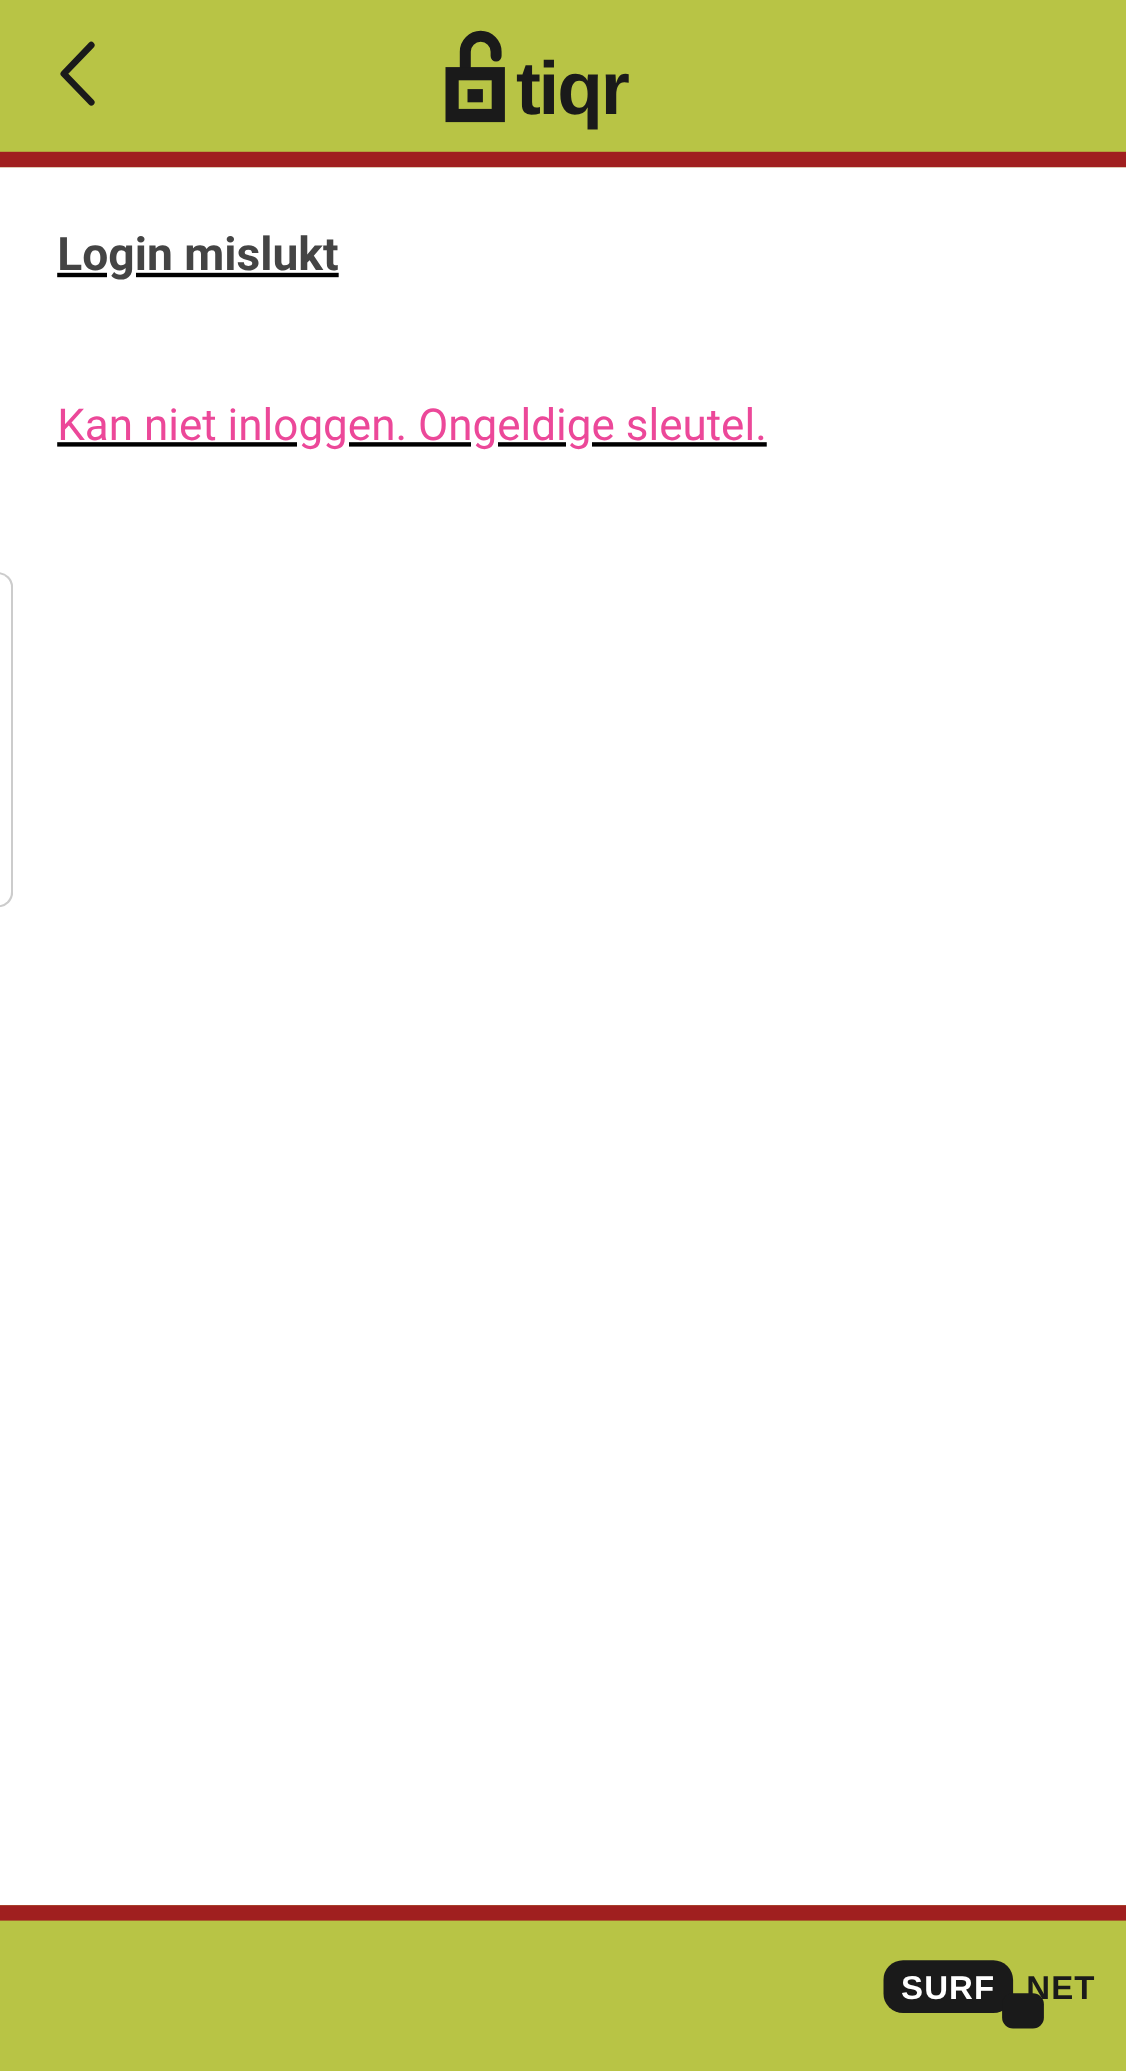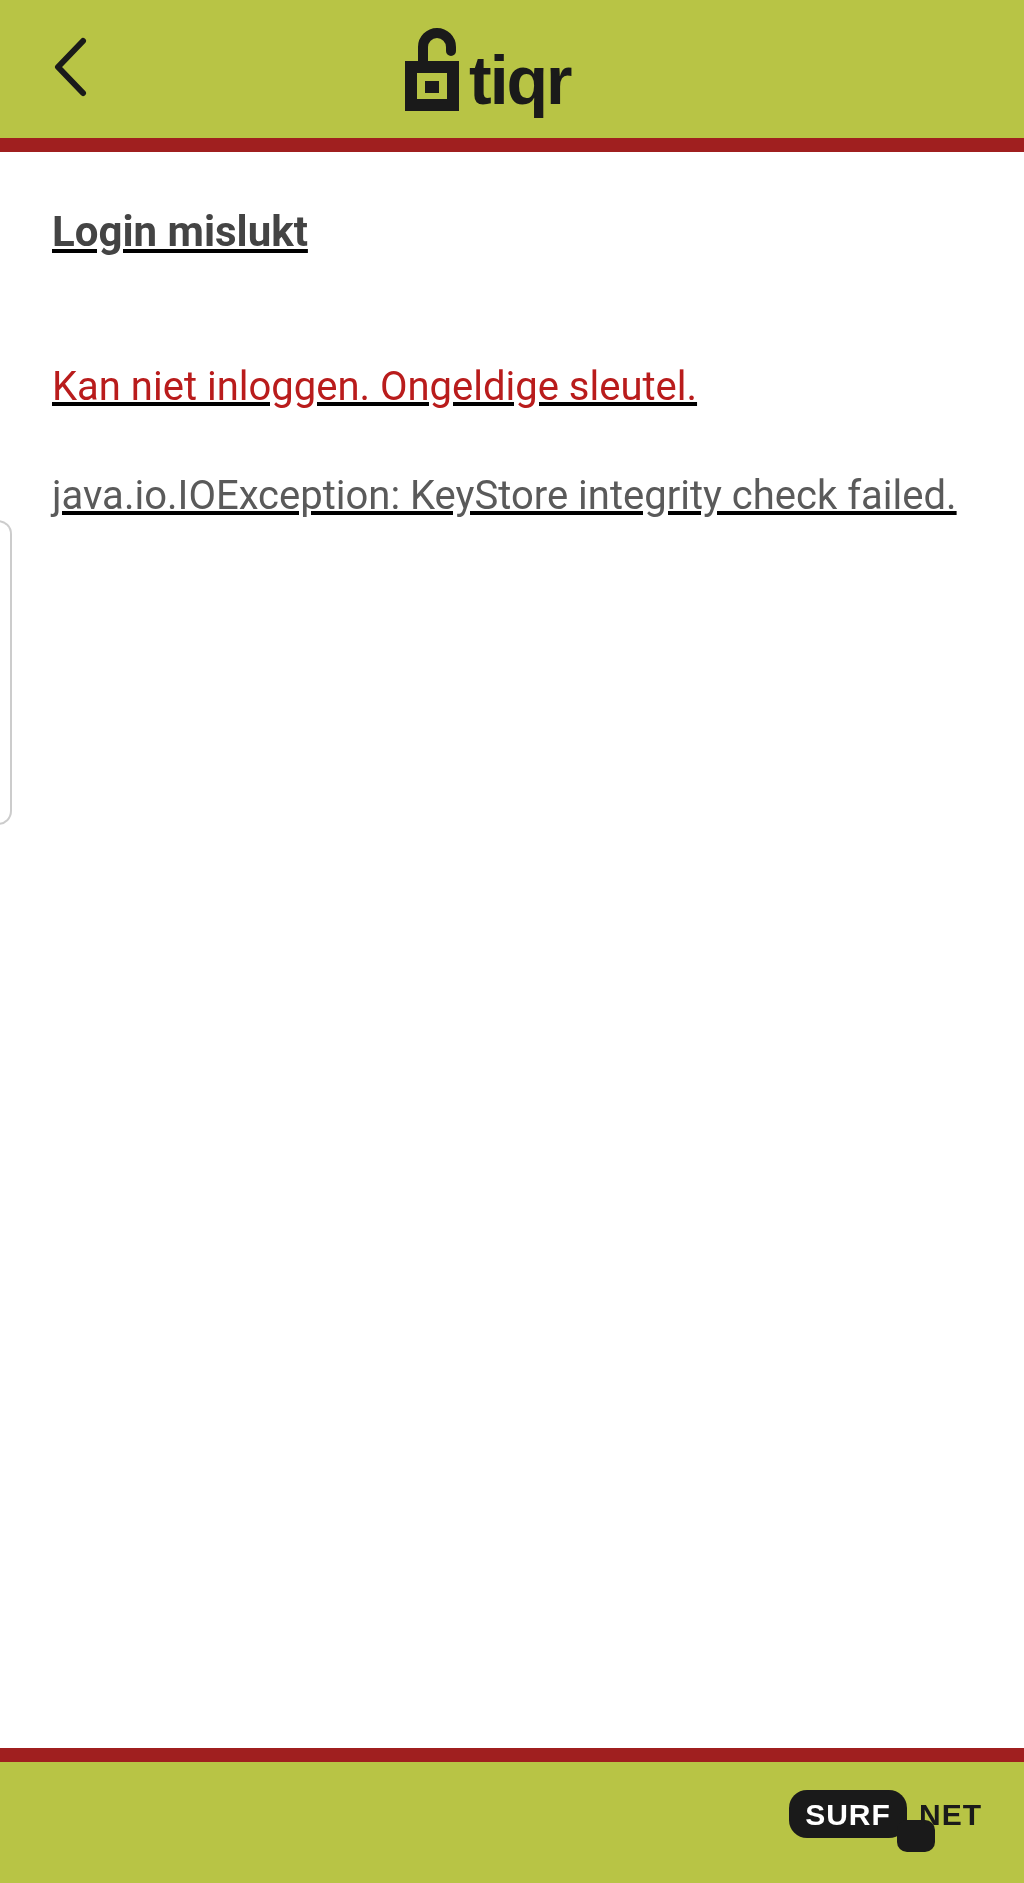--- a/index.html
+++ b/index.html
@@ -42,22 +42,22 @@
       text-decoration: underline;
     }
     .title {
       font-size: 42px;
       font-weight: bold;
       color: #444;
       margin-bottom: 105px;
     }
     .message {
       font-size: 40px;
-      color: #b91c1c;
-      margin-bottom: 57px;
+      color: #ec4899;
+      margin-bottom: 77px;
       line-height: 1.3;
     }
     .error-detail {
       font-size: 40px;
       color: #5a5a5a;
       line-height: 1.3;
     }
     .side-tab {
       position: absolute;
       left: -2px;
@@ -65,26 +65,26 @@
       width: 14px;
       height: 305px;
       border: 2px solid #ccc;
       border-left: none;
       border-top-right-radius: 14px;
       border-bottom-right-radius: 14px;
       background: #fff;
     }
     .footer {
       background: #b8c445;
-      height: 135px;
+      height: 151px;
       border-top: 14px solid #a01f1f;
       display: flex;
       align-items: center;
       justify-content: flex-end;
-      padding-right: 30px;
+      padding-right: 16px;
       text-align: right;
     }
     .surfnet-logo {
       display: flex;
       align-items: center;
     }
   </style>
 </head>
 <body>
 
@@ -108,21 +108,20 @@
 
       <text x="74" y="85" font-family="Arial, sans-serif" font-size="68" font-weight="900" fill="#1a1a1a" letter-spacing="-2">tiqr</text>
     </svg>
   </div>
 </div>
 
 <div class="content">
   <div class="side-tab"></div>
   <h1 class="title">Login mislukt</h1>
   <p class="message">Kan niet inloggen. Ongeldige sleutel.</p>
-  <p class="error-detail">java.io.IOException: KeyStore integrity check failed.</p>
 </div>
 
 <div class="footer">
   <div class="surfnet-logo">
     <svg width="205" height="75" viewBox="0 0 205 75">
       <rect x="0" y="5" width="118" height="48" rx="18" fill="#1a1a1a"></rect>
       <text x="59" y="40" font-family="Arial, sans-serif" font-size="30" font-weight="900" fill="#fff" text-anchor="middle" letter-spacing="1">SURF</text>
 
       <rect x="108" y="35" width="38" height="32" rx="10" fill="#1a1a1a"></rect>
       <text x="130" y="40" font-family="Arial, sans-serif" font-size="30" font-weight="900" fill="#1a1a1a" letter-spacing="1">NET</text>

